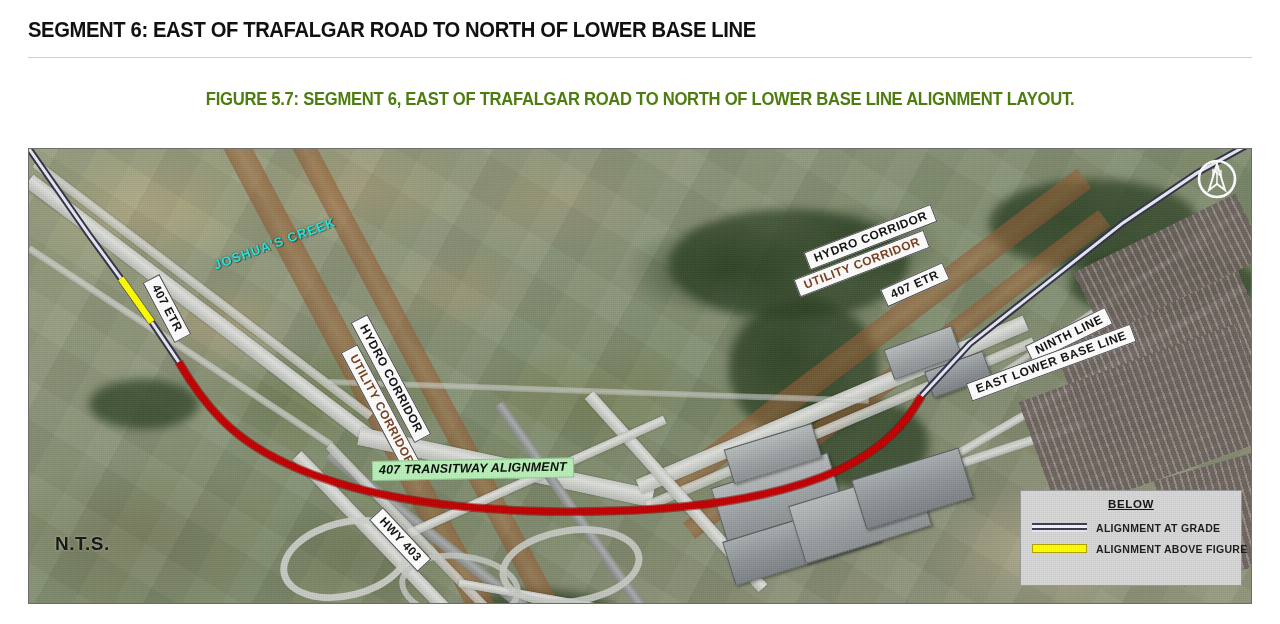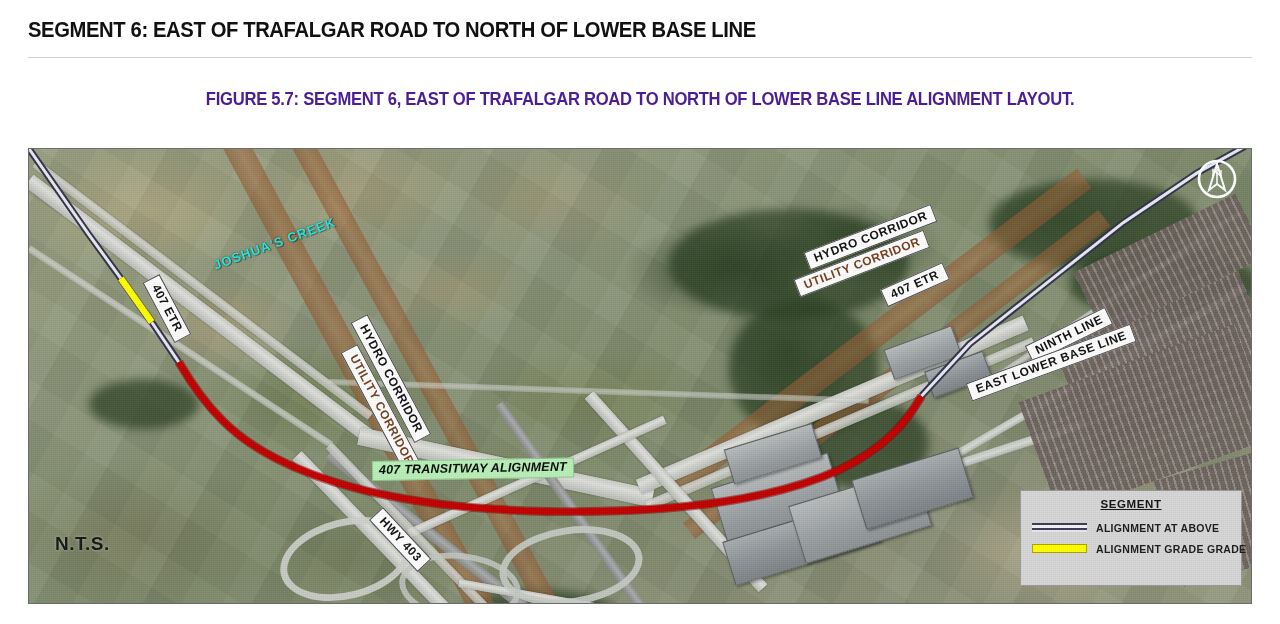--- a/index.html
+++ b/index.html
@@ -43,21 +43,21 @@
   }
 
   .figure-caption {
     position: absolute;
     left: 0;
     top: 89px;
     width: 1280px;
     text-align: center;
     font-size: 17.5px;
     font-weight: bold;
-    color: #4c1d95;
+    color: #4d7c0f;
     letter-spacing: -0.3px;
     white-space: nowrap;
   }
   .figure-caption span { display:inline-block; transform: scaleX(0.95); }
 
   
   #map {
     position: absolute;
     left: 28px;
     top: 148px;
@@ -389,29 +389,29 @@
     <div class="lbl lbl-nts" style="left:26px;top:385px;">N.T.S.</div>
 
     <svg id="north" viewBox="0 0 44 44">
       <circle cx="22" cy="22" r="18" fill="none" stroke="#ffffff" stroke-width="2.6"></circle>
       <path d="M22 7 L30 33 L22 27 L14 33 Z" fill="none" stroke="#ffffff" stroke-width="2"></path>
       <path d="M22 7 L22 27" stroke="#ffffff" stroke-width="1.6"></path>
       <path d="M18 19 L18 13 L26 19 L26 13" fill="none" stroke="#ffffff" stroke-width="1.4"></path>
     </svg>
 
     <div id="legend">
-      <div class="legend-title">SEGMENT</div>
+      <div class="legend-title">BELOW</div>
 
       <div class="legend-row">
         <div class="legend-swatch sw-atgrade"></div>
-        <div class="legend-label">ALIGNMENT AT ABOVE</div>
+        <div class="legend-label">ALIGNMENT AT GRADE</div>
       </div>
 
 
       <div class="legend-row">
         <div class="legend-swatch sw-above"></div>
-        <div class="legend-label">ALIGNMENT GRADE GRADE</div>
+        <div class="legend-label">ALIGNMENT ABOVE FIGURE</div>
       </div>
     </div>
 
     <div class="layer terrain-noise" style="pointer-events:none;"></div>
   </div>
 </div>
 
 </body></html>

